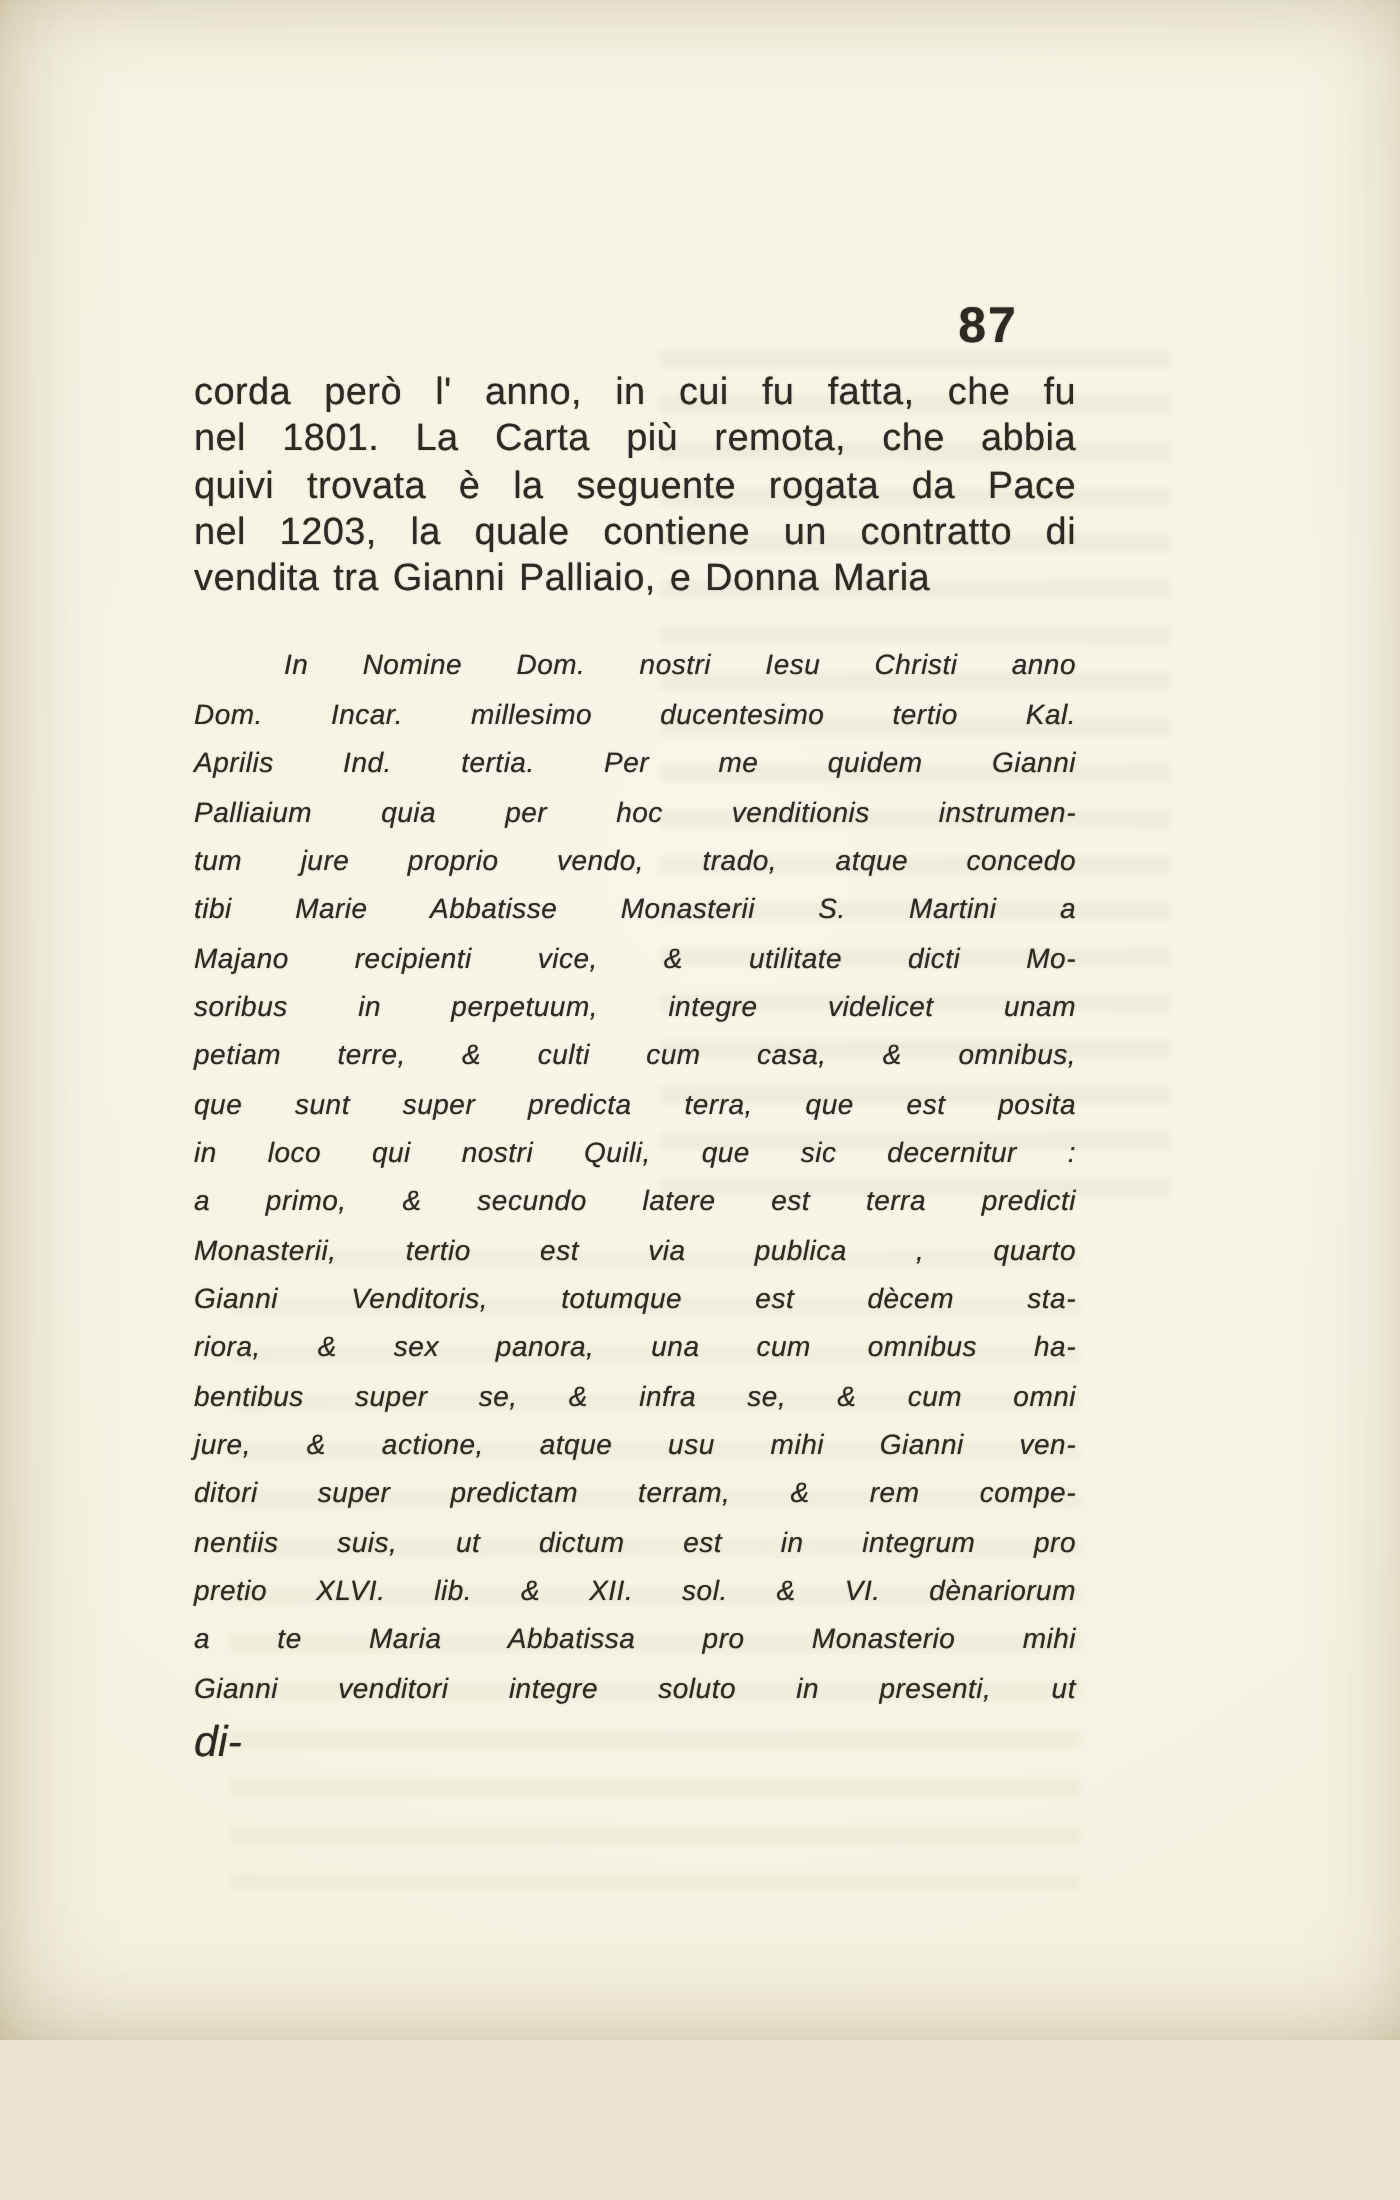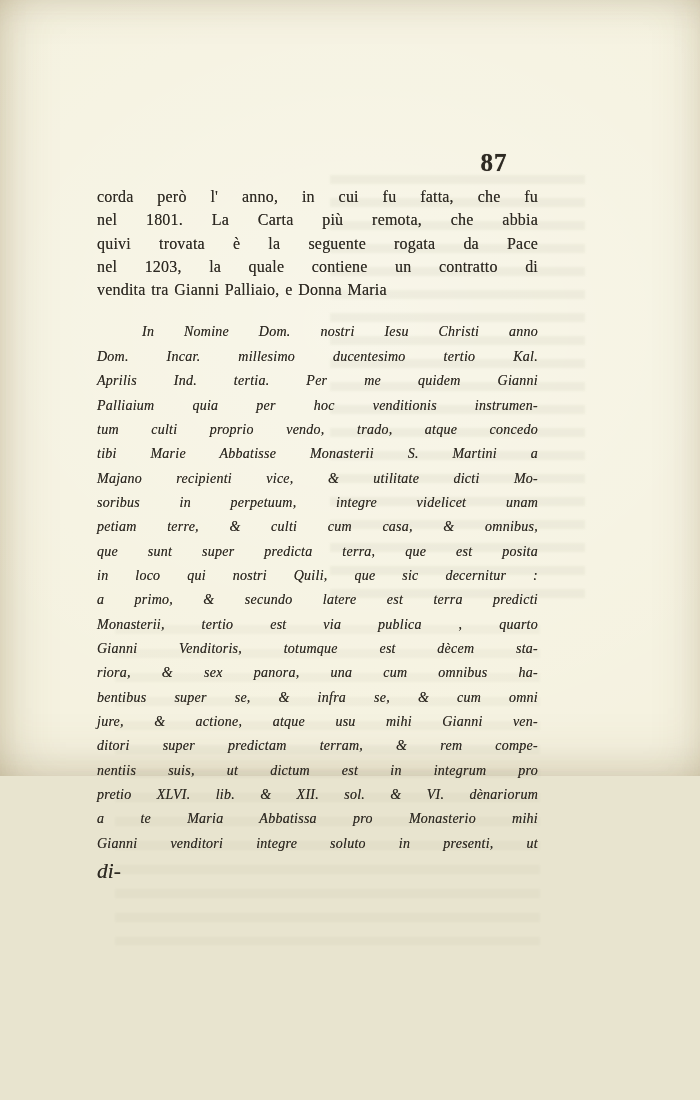--- a/index.html
+++ b/index.html
@@ -2,30 +2,30 @@
 <html><head>
 <meta charset="utf-8">
 <style>
   * { margin: 0; padding: 0; box-sizing: border-box; }
   html, body { width: 700px; height: 1100px; overflow: hidden; }
   body { background: #e8e4cf; }
 
   .scan-page {
     position: relative;
     width: 700px;
-    height: 776px;
+    height: 1020px;
     background:
       radial-gradient(130% 95% at 52% 42%, rgba(255,255,255,0.30), rgba(255,255,255,0) 62%),
       #f5f2e0;
     box-shadow:
       inset 32px 0 60px -38px rgba(125,104,58,0.38),
       inset -26px 0 55px -36px rgba(125,104,58,0.28),
       inset 0 28px 55px -42px rgba(125,104,58,0.30),
       inset 0 -36px 62px -42px rgba(125,104,58,0.34);
-    font-family: Liberation Serif, serif;
+    font-family: Liberation Sans, sans-serif;
     color: #2e2a23;
   }
 
   
   .show-through {
     position: absolute;
     pointer-events: none;
     filter: blur(1.3px);
   }
   .show-through.st-upper {
@@ -58,21 +58,21 @@
     width: 441px;
     text-shadow: 0 0 0.6px rgba(46,42,35,0.65);
   }
 
   .para .line {
     text-align: justify;
     text-align-last: justify;
   }
 
   .para.roman {
-    font-size: 16px;
+    font-size: 19px;
     line-height: 23.3px;
     letter-spacing: 0.2px;
     word-spacing: 1.5px;
   }
   .para.roman .line:last-child { text-align-last: left; }
 
   .para.italic-charter {
     margin-top: 19px;
     font-style: italic;
     font-size: 14px;
@@ -110,21 +110,21 @@
         <div class="line">quivi trovata è la seguente rogata da Pace</div>
         <div class="line">nel 1203, la quale contiene un contratto di</div>
         <div class="line">vendita tra Gianni Palliaio, e Donna Maria</div>
       </div>
 
     <div class="para italic-charter">
         <div class="line">In Nomine Dom. nostri Iesu Christi anno</div>
         <div class="line">Dom. Incar. millesimo ducentesimo tertio Kal.</div>
         <div class="line">Aprilis Ind. tertia. Per me quidem Gianni</div>
         <div class="line">Palliaium quia per hoc venditionis instrumen-</div>
-        <div class="line">tum culti proprio vendo, trado, atque concedo</div>
+        <div class="line">tum jure proprio vendo, trado, atque concedo</div>
         <div class="line">tibi Marie Abbatisse Monasterii S. Martini a</div>
         <div class="line">Majano recipienti vice, &amp; utilitate dicti Mo-</div>
         <div class="line">soribus in perpetuum, integre videlicet unam</div>
         <div class="line">petiam terre, &amp; culti cum casa, &amp; omnibus,</div>
         <div class="line">que sunt super predicta terra, que est posita</div>
         <div class="line">in loco qui nostri Quili, que sic decernitur :</div>
         <div class="line">a primo, &amp; secundo latere est terra predicti</div>
         <div class="line">Monasterii, tertio est via publica , quarto</div>
         <div class="line">Gianni Venditoris, totumque est dècem sta-</div>
         <div class="line">riora, &amp; sex panora, una cum omnibus ha-</div>

